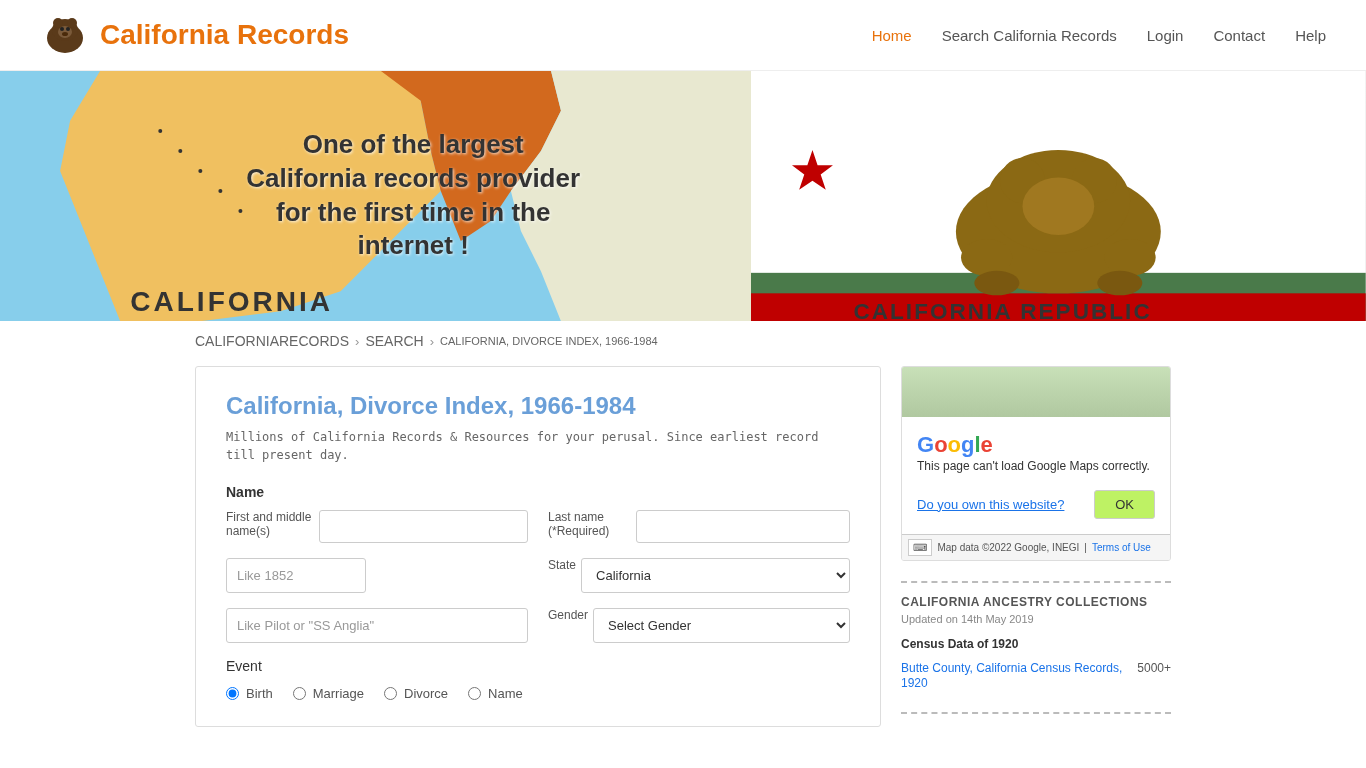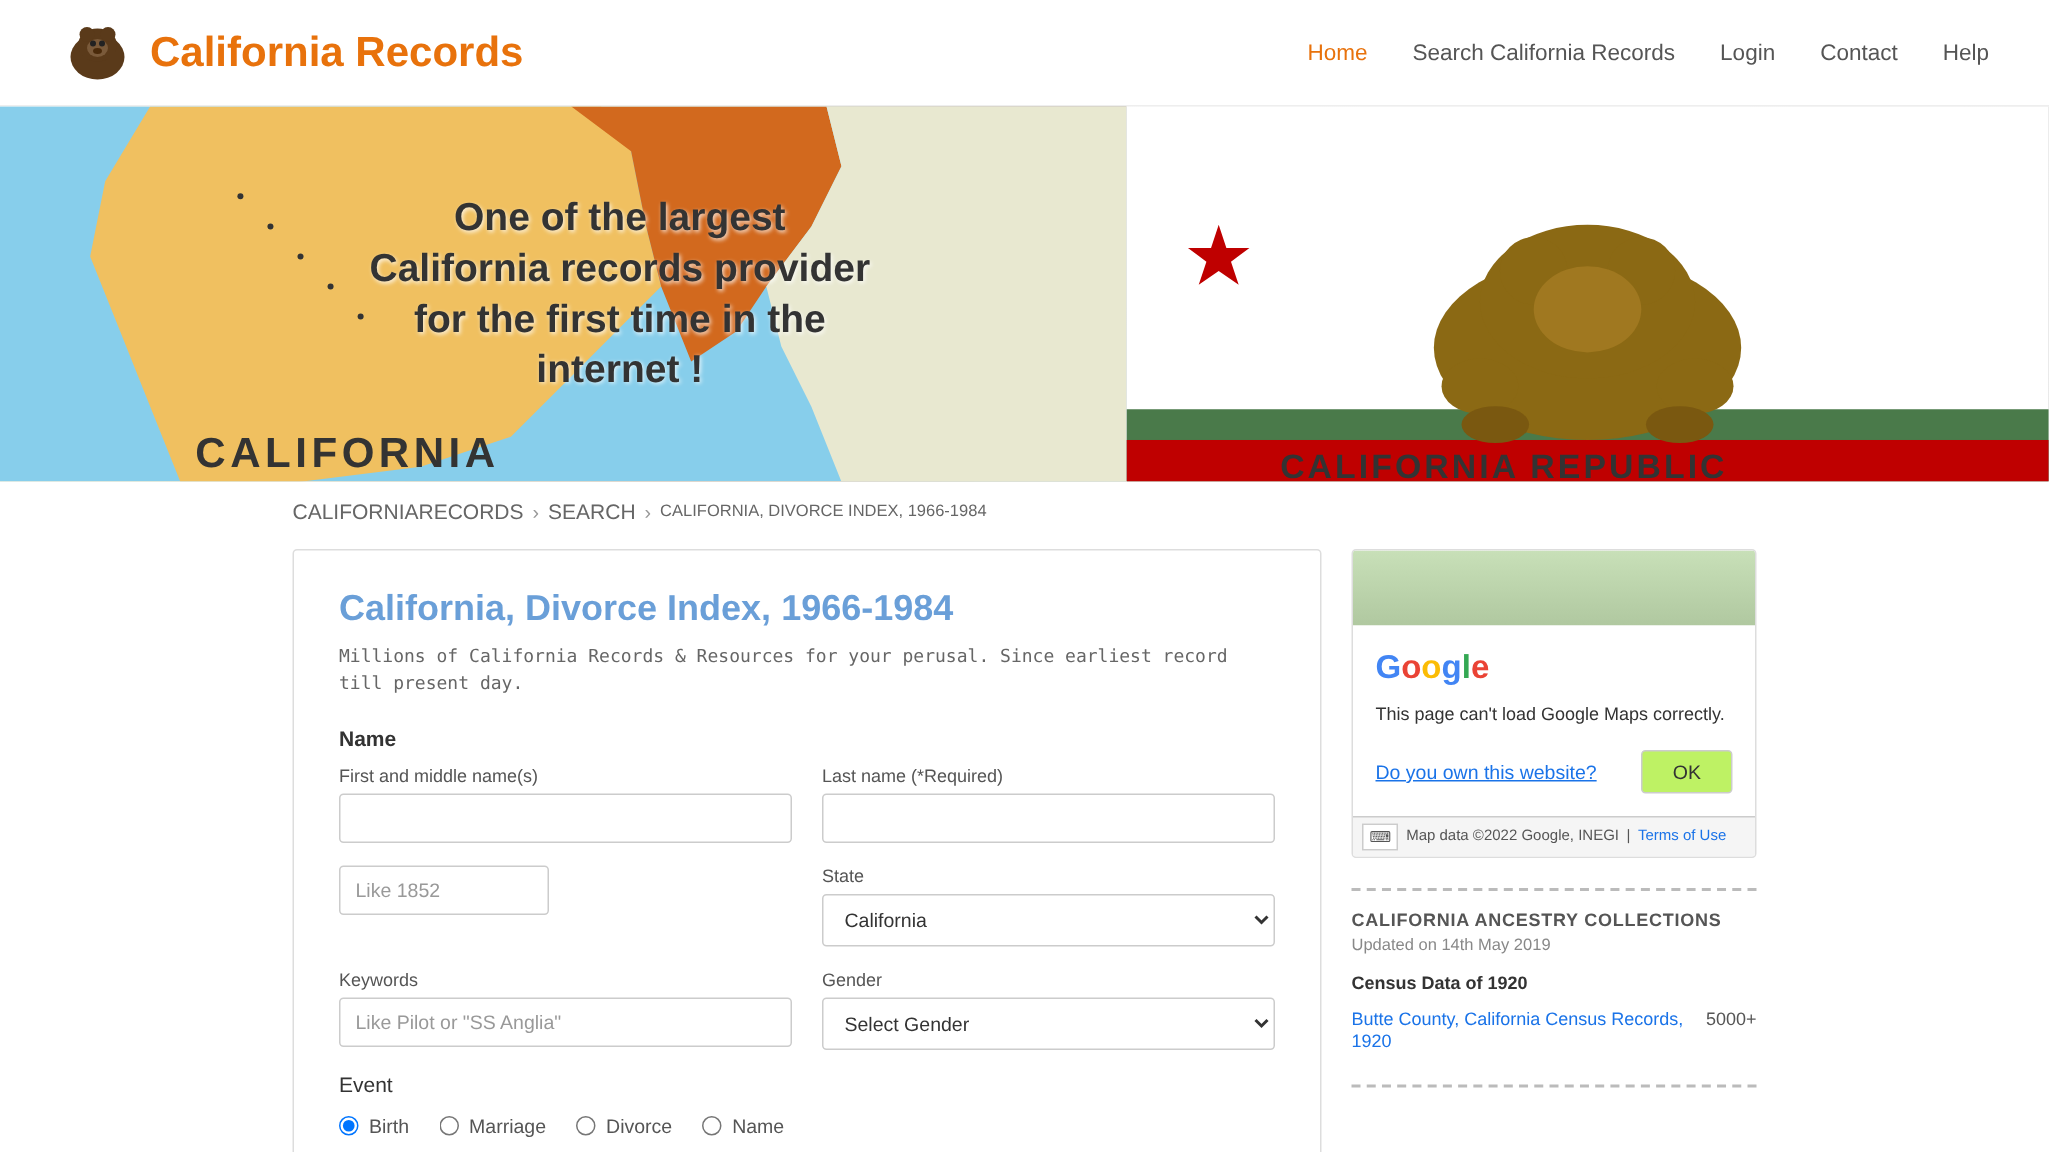--- a/index.html
+++ b/index.html
@@ -127,21 +127,21 @@
       margin-bottom: 10px;
     }
     .field-row {
       display: flex;
       gap: 20px;
       margin-bottom: 15px;
     }
     .field-col {
       flex: 1;
       display: flex;
-      flex-direction: column;
+      flex-direction: row;
       gap: 5px;
     }
     .field-label {
       font-size: 12px;
       color: #555;
     }
     .field-input {
       border: 1px solid #ccc;
       border-radius: 3px;
       padding: 8px 10px;
@@ -201,21 +201,20 @@
     }
     .maps-error-inner {
       background: #fff;
       padding: 15px;
       position: relative;
     }
     .google-logo {
       font-size: 22px;
       font-weight: bold;
       color: #4285f4;
-      margin-bottom: 10px;
     }
     .google-logo span:nth-child(1) { color: #4285f4; }
     .google-logo span:nth-child(2) { color: #ea4335; }
     .google-logo span:nth-child(3) { color: #fbbc05; }
     .google-logo span:nth-child(4) { color: #4285f4; }
     .google-logo span:nth-child(5) { color: #34a853; }
     .google-logo span:nth-child(6) { color: #ea4335; }
     .maps-error-text {
       font-size: 12px;
       color: #333;
@@ -412,21 +411,20 @@
           <option value="Arizona">Arizona</option>
           <option value="Arkansas">Arkansas</option>
           <option value="Colorado">Colorado</option>
           <option value="Connecticut">Connecticut</option>
         </select>
       </div>
     </div>
 
     <div class="field-row">
       <div class="field-col">
-        <label class="field-label">Keywords</label>
         <input type="text" class="field-input" value="Like Pilot or &quot;SS Anglia&quot;" style="color: rgb(153, 153, 153);" placeholder="Like Pilot or &quot;SS Anglia&quot;">
       </div>
       <div class="field-col">
         <label class="field-label">Gender</label>
         <select class="field-select">
           <option value="">Select Gender</option>
           <option value="male">Male</option>
           <option value="female">Female</option>
         </select>
       </div>

